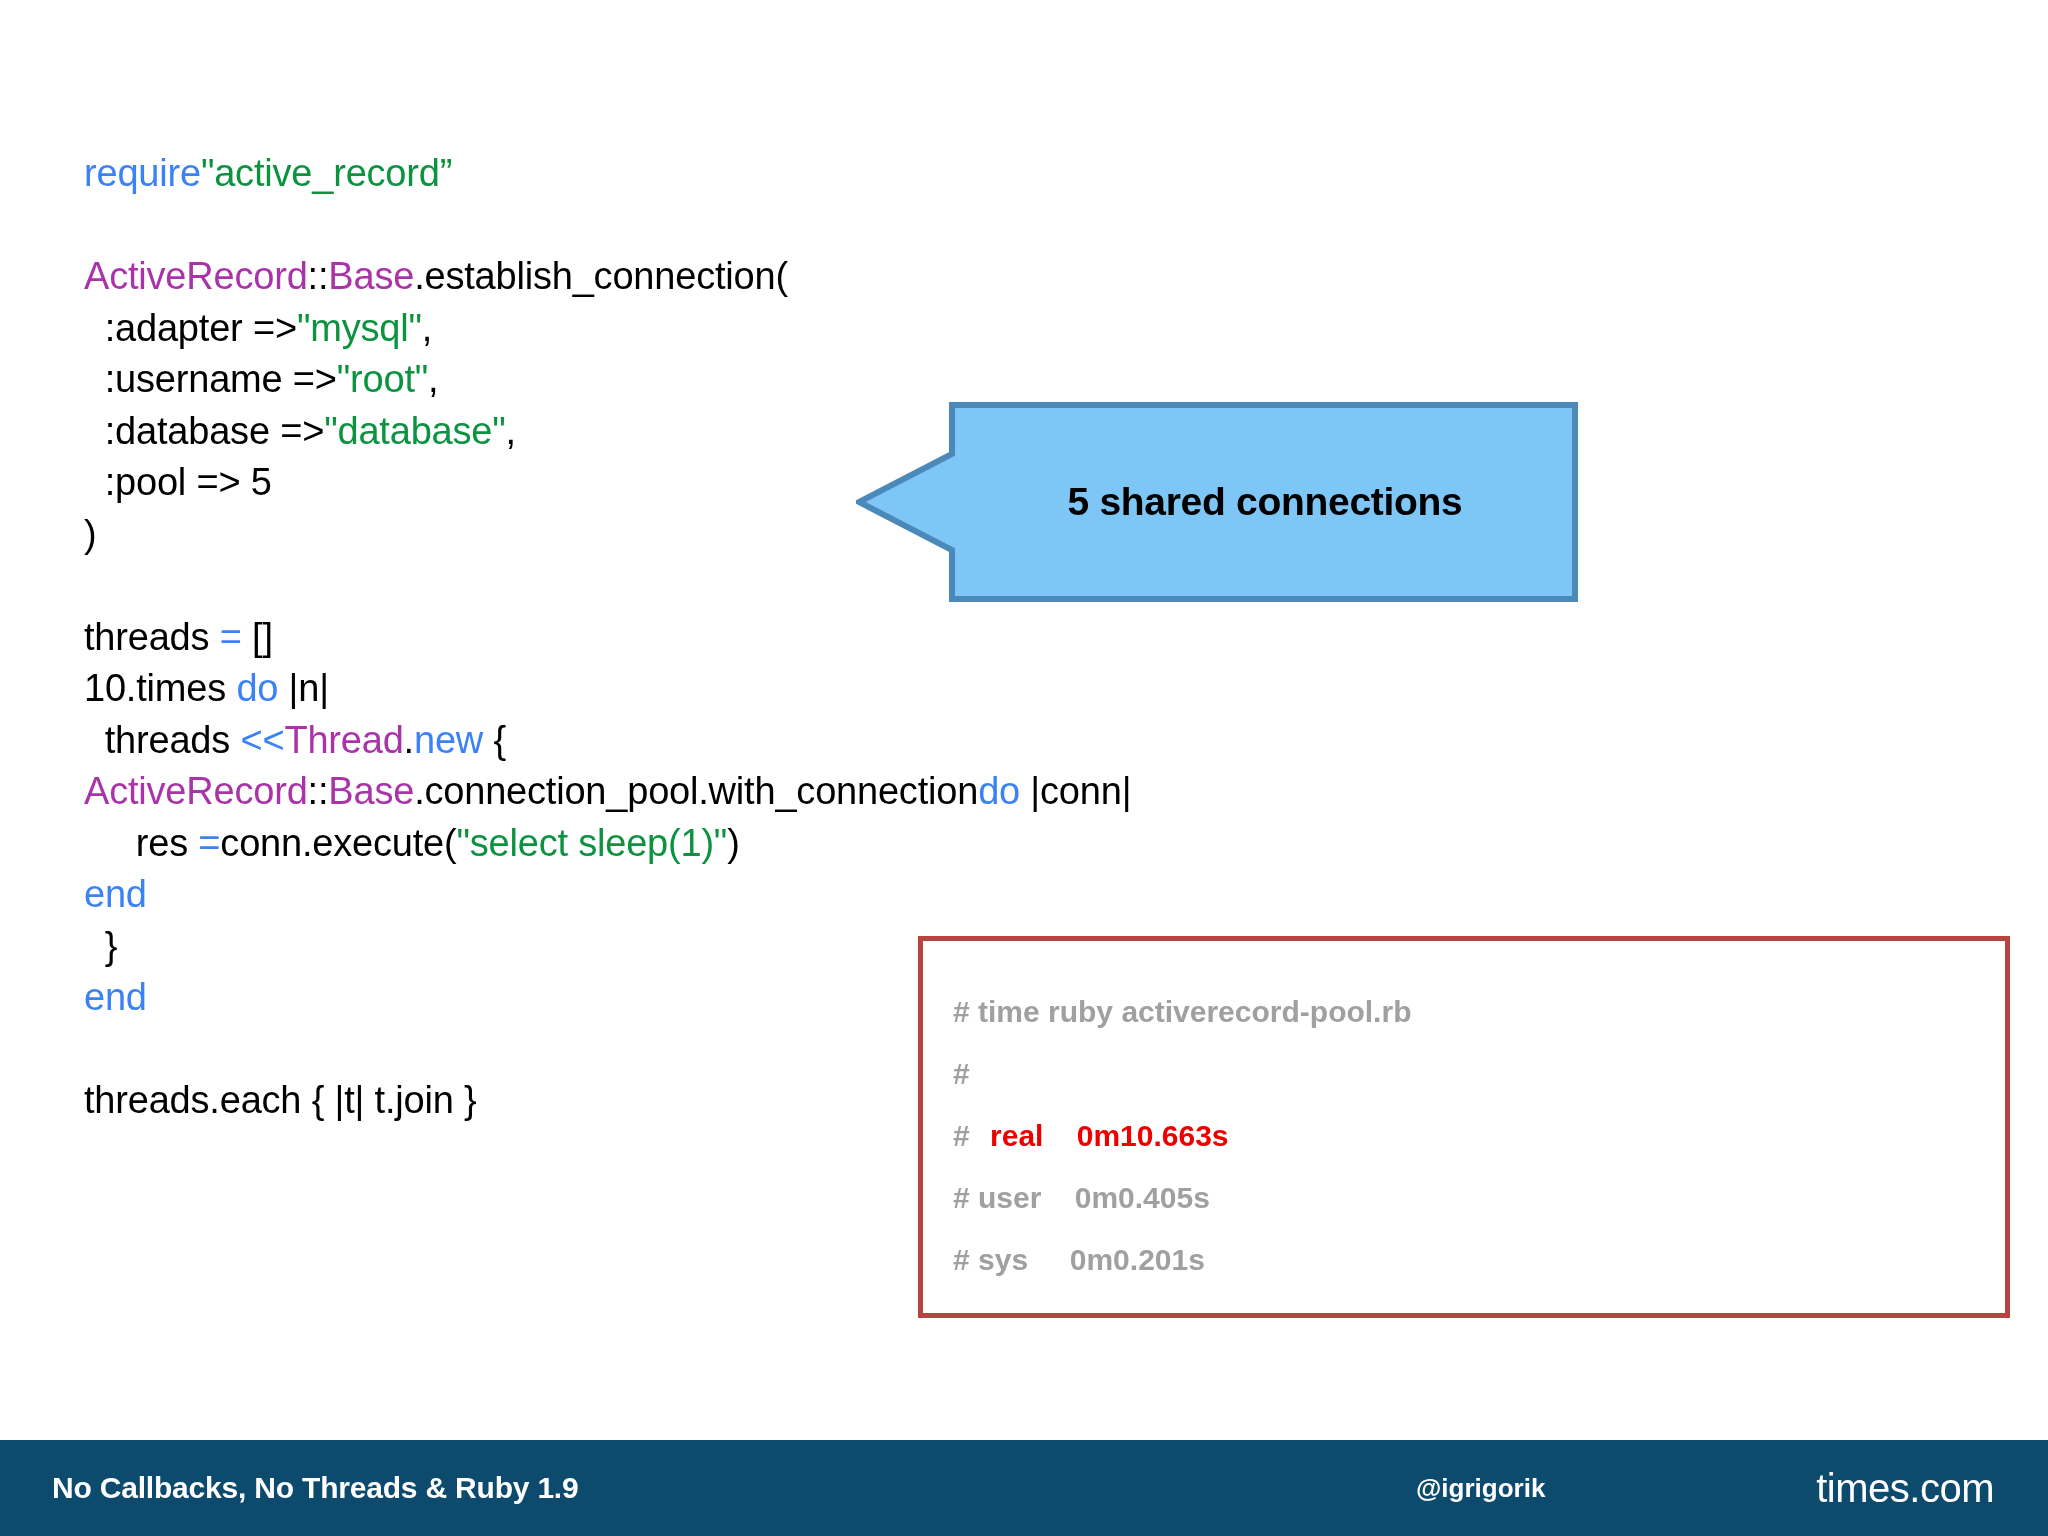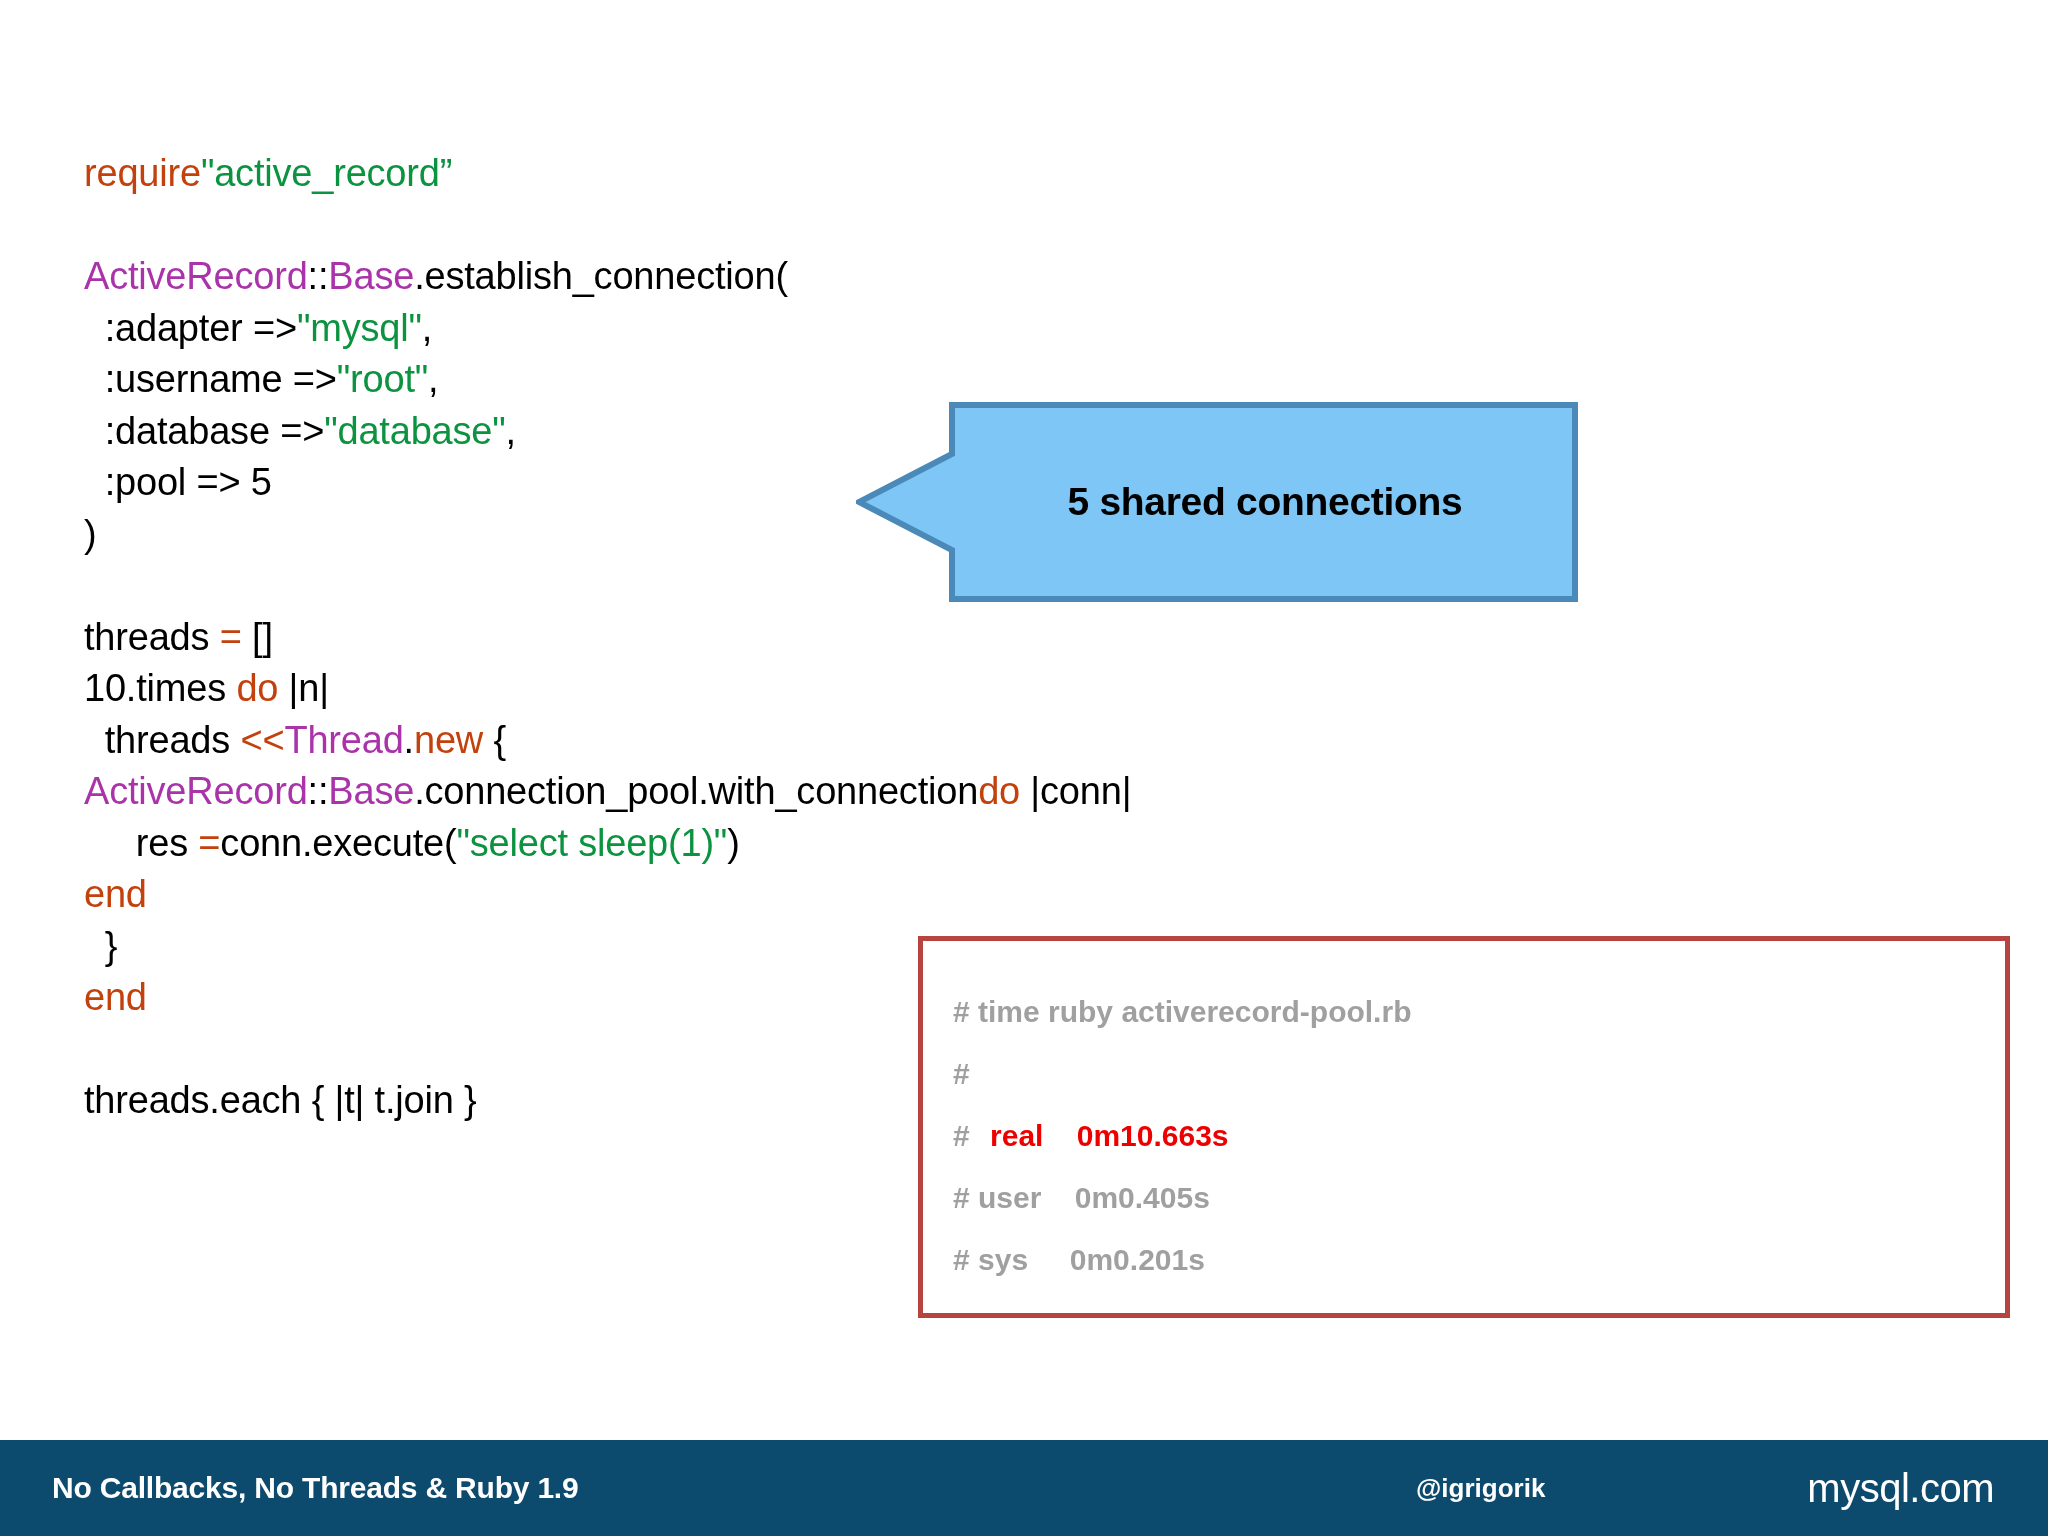--- a/index.html
+++ b/index.html
@@ -31,21 +31,21 @@
     top: 148px;
     font-family: "Liberation Sans", sans-serif;
     font-size: 38px;
     line-height: 51.5px;
     color: #000000;
     white-space: pre;
     letter-spacing: -0.2px;
   }
   #code .ln { display: block; height: 51.5px; }
   #code .blank { display: block; height: 51.5px; }
-  .kw   { color: #c2410c; }   
+  .kw   { color: #3b82f6; }   
   .str  { color: #0b9340; }   
   .cls  { color: #aa33aa; }   
   .plain{ color: #000000; }
 
   
   #callout-wrap {
     position: absolute;
     left: 856px;
     top: 402px;
     width: 722px;
@@ -156,14 +156,14 @@
 
   <div id="term-box">
     <div id="term-lines"><span class="tl"><span class="t-grey"># time ruby activerecord-pool.rb</span></span><span class="tl"><span class="t-grey">#</span></span><span class="tl"><span class="t-grey"># </span><span class="t-red">real    0m10.663s</span></span><span class="tl"><span class="t-grey"># user    0m0.405s</span></span><span class="tl"><span class="t-grey"># sys     0m0.201s</span></span></div>
   </div>
 
 </div>
 
 <div id="footer">
   <div id="footer-title">No Callbacks, No Threads &amp; Ruby 1.9</div>
   <div id="footer-handle">@igrigorik</div>
-  <div id="footer-site">mysql.com</div>
+  <div id="footer-site">times.com</div>
 </div>
 
 </body></html>

